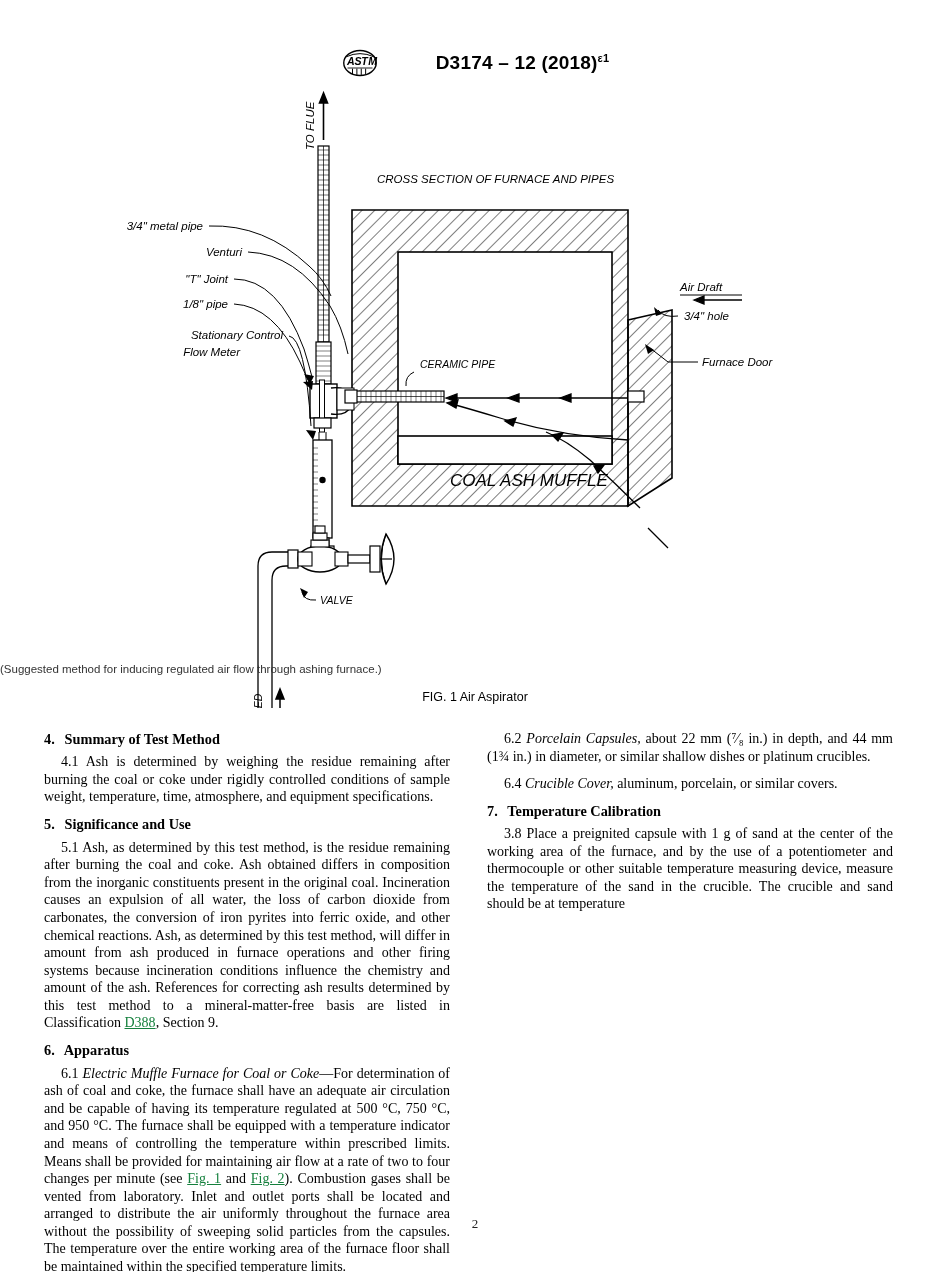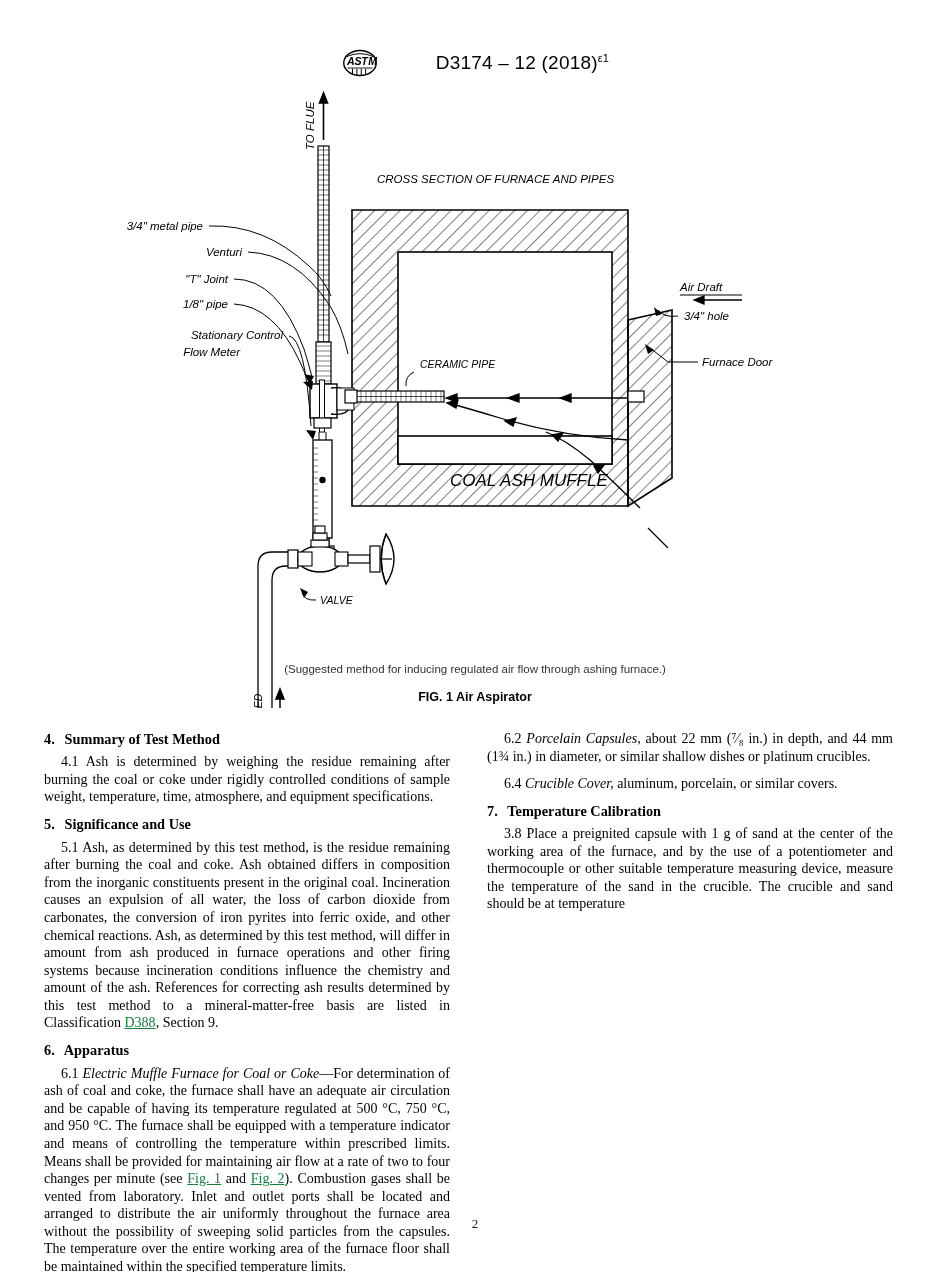--- a/index.html
+++ b/index.html
@@ -7,30 +7,30 @@
     width:950px;height:1272px;background:#fff;
     font-family:"Liberation Serif", serif;
     color:#000;position:relative;overflow:hidden;
   }
   .page{position:absolute;inset:0;}
 
   
   .header{position:absolute;top:48px;left:0;width:950px;text-align:center;
           display:flex;align-items:center;justify-content:center;gap:9px;}
   .astm-logo{width:38px;height:30px;}
-  .desig{font-family:"Liberation Sans",sans-serif;font-weight:normal;font-size:19px;
+  .desig{font-family:"Liberation Sans",sans-serif;font-weight:bold;font-size:19px;
          letter-spacing:.2px;margin-left:48px;}
   .desig sup{font-size:11px;}
 
   
   .figure{position:absolute;top:88px;left:0;width:950px;height:620px;}
-  .figcap-note{position:absolute;top:663px;left:0;width:950px;text-align:center;
+  .figcap-note{position:absolute;top:663px;left:0;width:950px;
        font-family:"Liberation Sans",sans-serif;font-size:11.5px;color:#333;}
   .figcap{position:absolute;top:690px;left:0;width:950px;text-align:center;
-       font-family:"Liberation Sans",sans-serif;font-size:12.5px;font-weight:bold;}
+       font-family:"Liberation Sans",sans-serif;font-size:12.5px;font-weight:normal;}
 
   
   .cols{position:absolute;top:730px;left:0;width:826px;height:480px;}
   .col{position:absolute;top:0;width:406px;}
   .col.left{left:44px;}
   .col.right{left:487px;}
 
   h3.sec{font-family:"Liberation Serif",serif;font-weight:bold;font-size:14.3px;
      margin:0 0 5px 0;padding:0;line-height:1.28;}
   h3.sec .num{display:inline-block;min-width:17px;}

